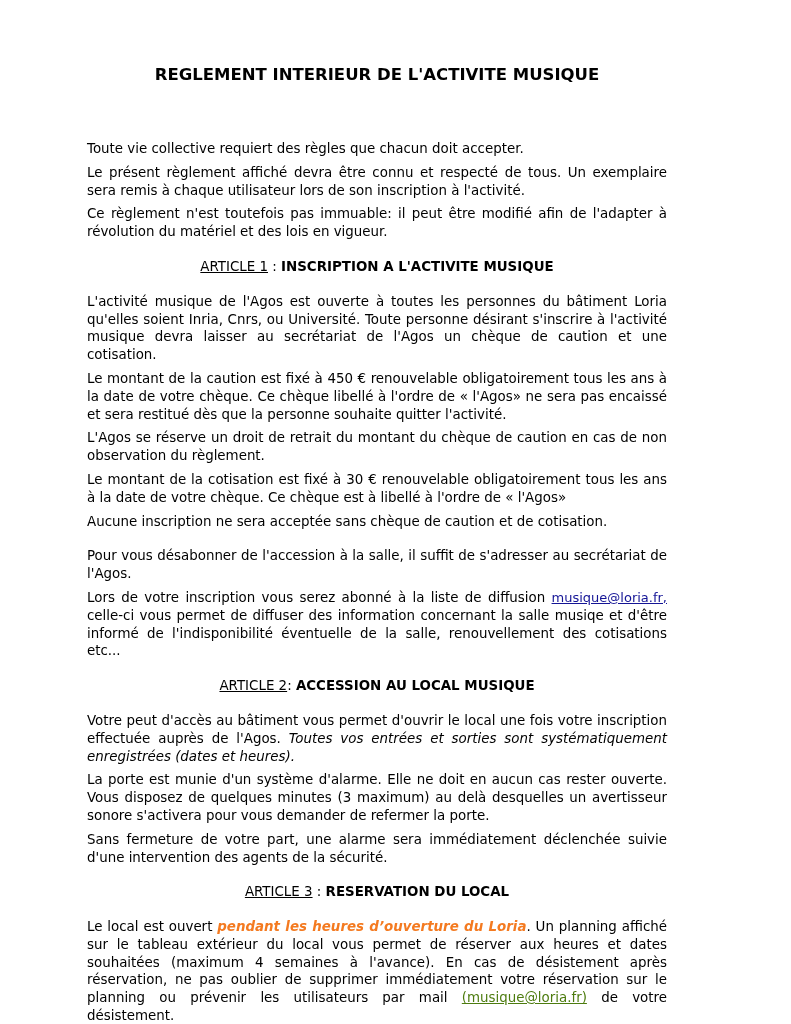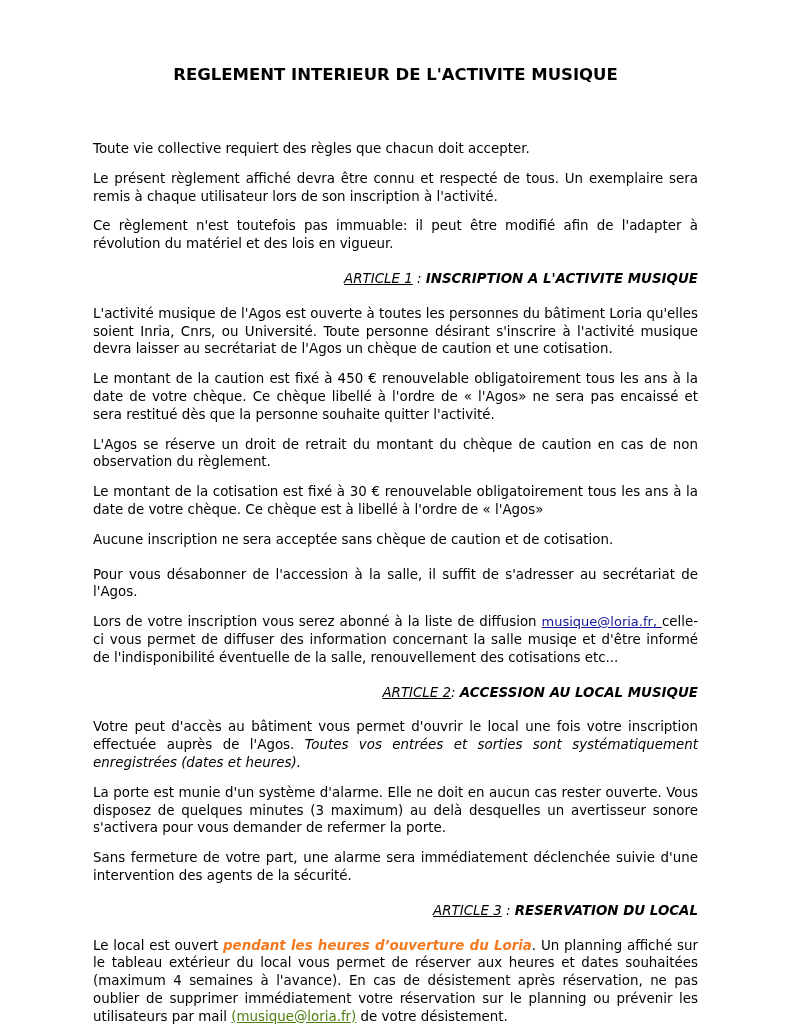--- a/index.html
+++ b/index.html
@@ -7,41 +7,40 @@
     padding: 0;
     background: #ffffff;
   }
   .page {
     position: relative;
     width: 791px;
     height: 1024px;
     margin: 0 auto;
     background: #ffffff;
     box-sizing: border-box;
-    padding: 64px 81px 0 81px;
+    padding: 64px 118px 0 81px;
     font-family: "DejaVu Sans", sans-serif;
     font-size: 13.4px;
     line-height: 17.8px;
     color: #000000;
     overflow: hidden;
   }
   .doc-title {
     font-size: 16.5px;
     line-height: 22px;
     font-weight: bold;
     text-align: center;
     margin: 0 0 54px 0;
   }
   p.para {
-    margin: 12px;
+    margin: 6px;
     text-align: justify;
   }
   p.heading {
-    text-align: right;
-    font-style: italic;
+    text-align: center;
   }
   p.sp {
     margin-bottom: 17px;
   }
   .rb { font-weight: bold; }
   .ri { font-style: italic; }
   .ru { text-decoration: underline; }
   a.rlink {
     color: #141496;
     text-decoration: underline;

